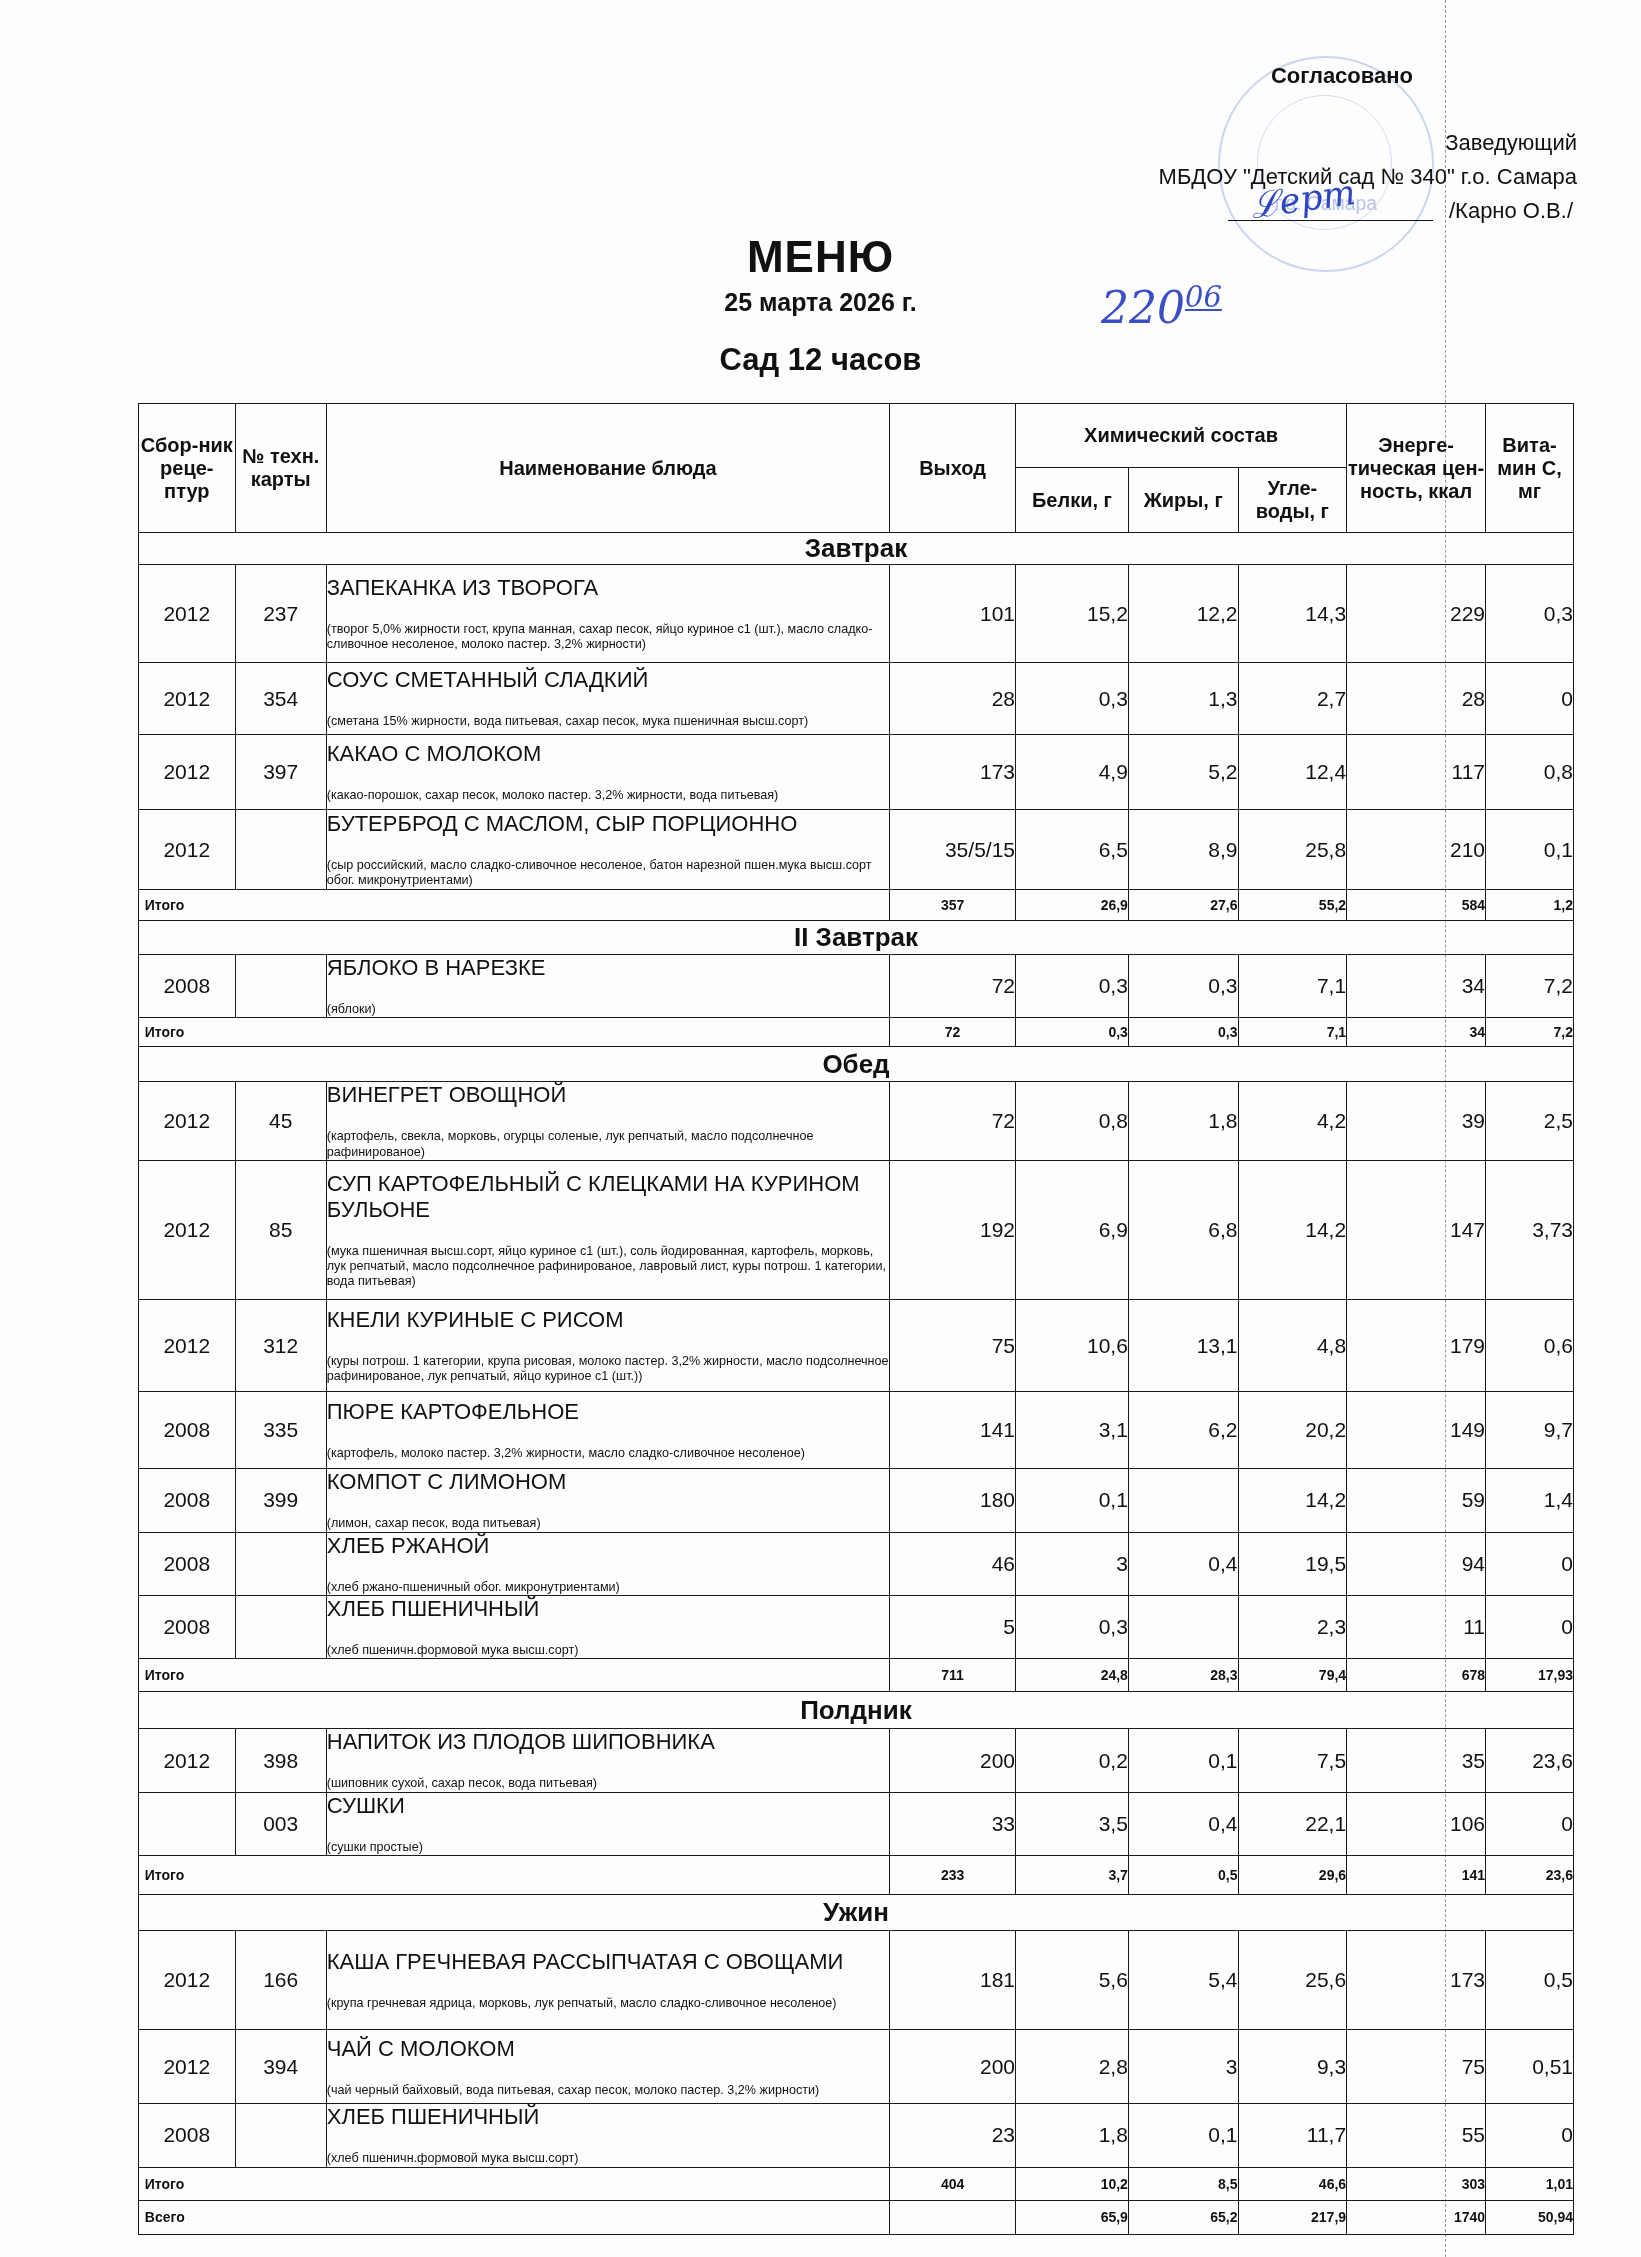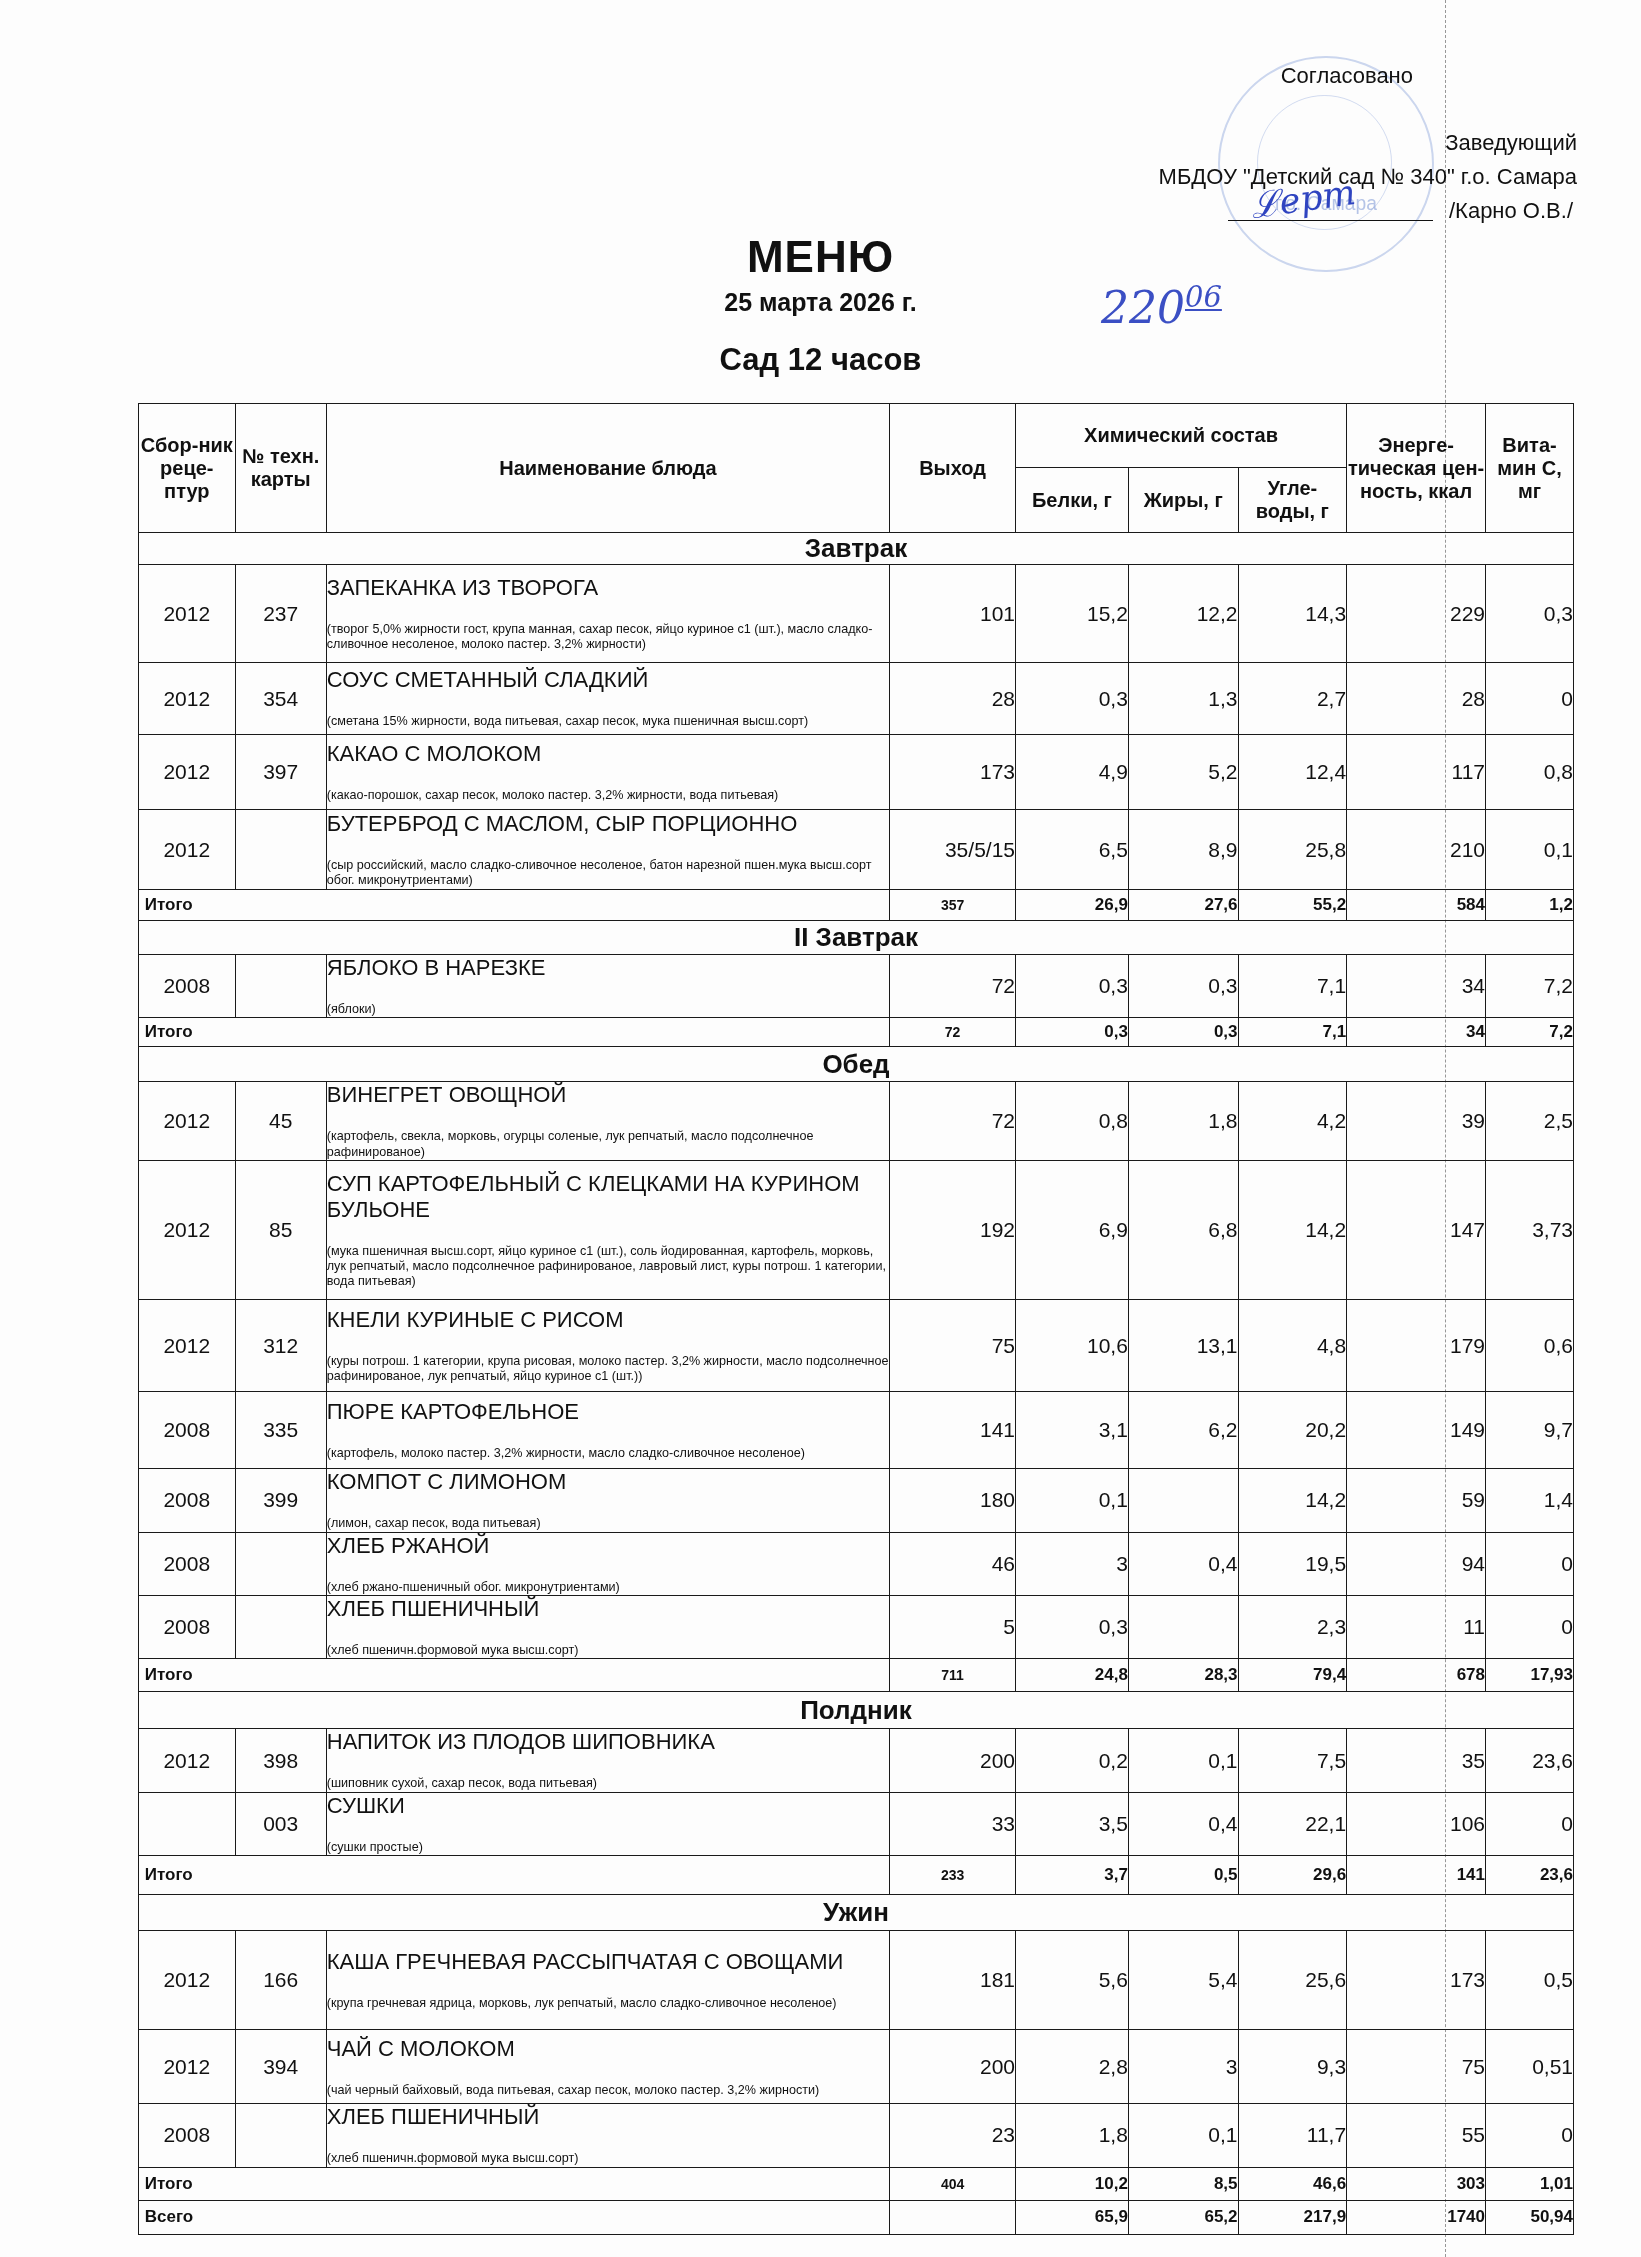--- a/index.html
+++ b/index.html
@@ -22,32 +22,32 @@
   table.menu { position:absolute; left:138px; top:403px; width:1436px; border-collapse:collapse; table-layout:fixed; }
   table.menu td, table.menu th { border:1.9px solid #1a1a1a; padding:0; vertical-align:middle; }
   th { font-weight:bold; font-size:20px; line-height:23px; text-align:center; }
   td.num { font-size:21px; text-align:right; padding-right:2.9px; }
   td.center { text-align:center; font-size:21px; }
   td.yield { text-align:right; font-size:21px; }
   td.dish { padding:2.9px 5.8px 2.9px 5.8px; vertical-align:top; }
   .dish-name { font-size:22px; line-height:26px; display:block; }
   .dish-ingr { font-size:12.6px; line-height:15.4px; display:block; margin-top:21px; }
   tr.section td { text-align:center; font-weight:bold; font-size:26px; }
-  tr.total td { font-weight:bold; font-size:17px; }
+  tr.total td { font-weight:bold; font-size:14px; }
   tr.total td.lbl { text-align:left; padding-left:5.8px; }
   tr.total td.center { font-size:14px;margin-top:31px; }
 </style>
 </head>
 <body>
 
 <div class="abs dash-line"></div>
 <div class="abs stamp">
   <div class="stamp-text">г.о. Самара</div>
 </div>
-<div class="abs approve bold" style="top:60px; right:228px;">Согласовано</div>
+<div class="abs approve bold" style="top:60px; right:228px;font-weight:bold;">Согласовано</div>
 <div class="abs approve" style="top:127px; right:64px;">Заведующий</div>
 <div class="abs approve" style="top:161px; right:64px;">МБДОУ "Детский сад № 340" г.о. Самара</div>
 <div class="abs sign"></div>
 <div class="abs sig-scrawl">ℒерт</div>
 <div class="abs approve" style="top:195px; right:68px;">/Карно О.В./</div>
 
 <div class="abs title menu-title">МЕНЮ</div>
 <div class="abs title date-title">25 марта 2026 г.</div>
 <div class="abs title group-title">Сад 12 часов</div>
 <div class="abs handwritten"><span>220</span><sup>06</sup></div>

